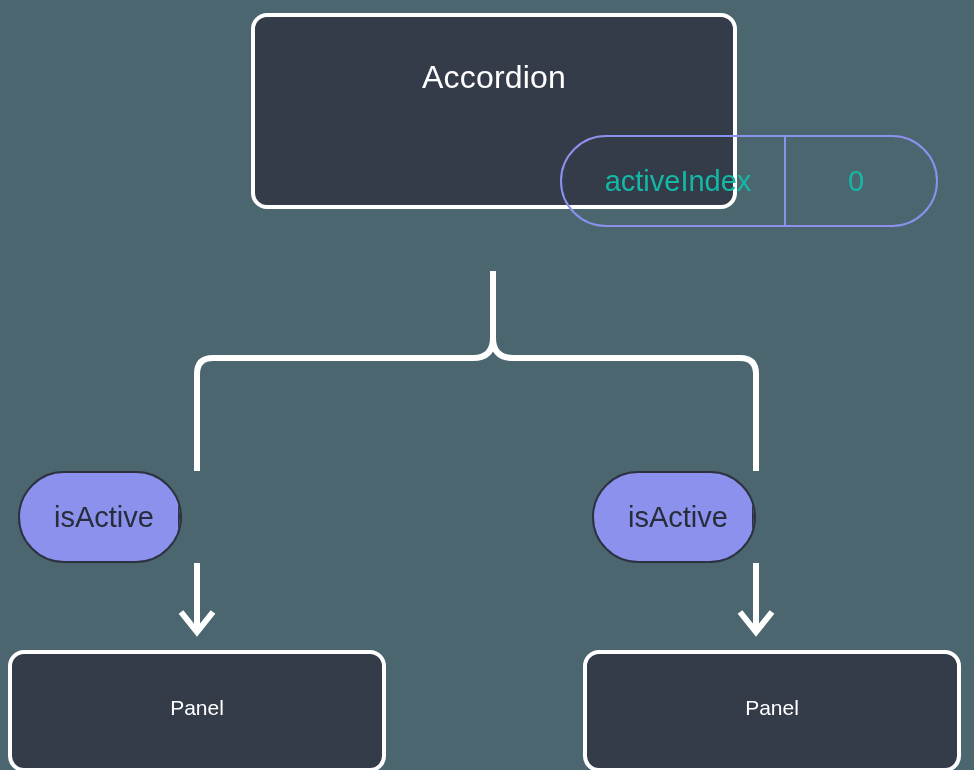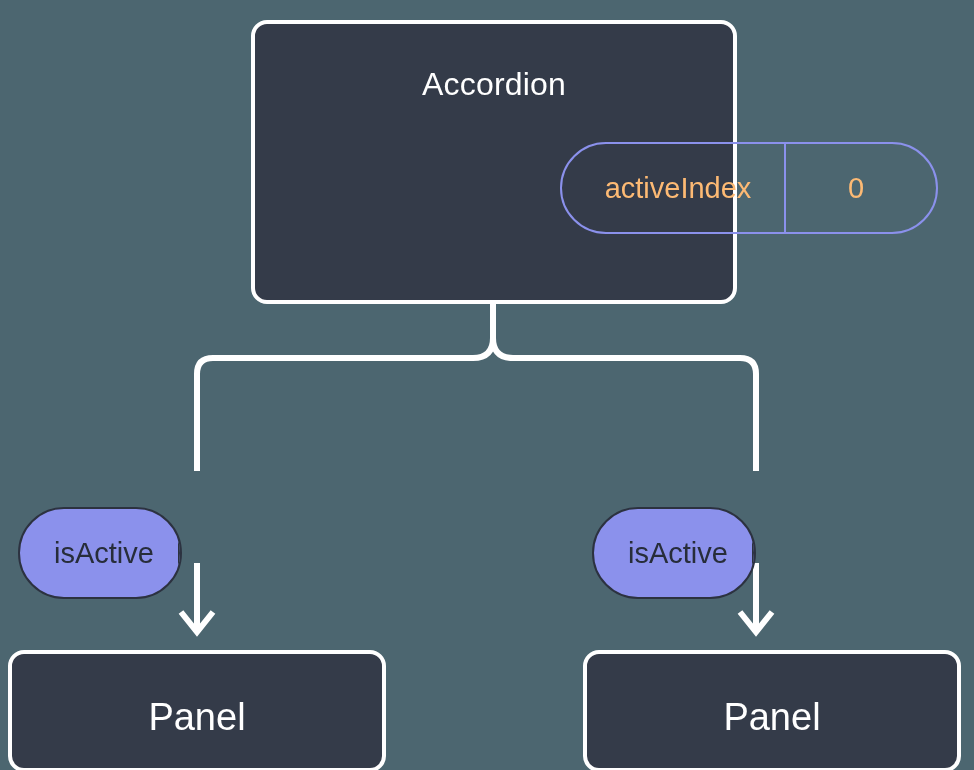--- a/index.html
+++ b/index.html
@@ -31,23 +31,23 @@
   
   .card {
     position: absolute;
     box-sizing: border-box;
     background: #343b49;
     border: 4px solid #ffffff;
     border-radius: 16px;
   }
   #root-card {
     left: 251px;
-    top: 20px;
+    top: 13px;
     width: 486px;
-    height: 284px;
+    height: 196px;
   }
   .card-title {
     position: absolute;
     left: 0;
     right: 0;
     top: 42px;
     text-align: center;
     color: #ffffff;
     font-size: 32px;
     letter-spacing: 0.2px;
@@ -59,21 +59,21 @@
   }
   #panel-left  { left: 8px;   top: 650px; }
   #panel-right { left: 583px; top: 650px; }
   .panel-label {
     position: absolute;
     left: 0;
     right: 0;
     top: 42px;
     text-align: center;
     color: #ffffff;
-    font-size: 38px;
+    font-size: 21px;
   }
 
   
   .pill {
     position: absolute;
     box-sizing: border-box;
     display: flex;
     align-items: stretch;
     height: 92px;
     border-radius: 46px;
@@ -87,38 +87,37 @@
     white-space: nowrap;
   }
   .pill .seg-key { padding: 0 24px 0 34px; }
   .pill .seg-val { padding: 0 34px 0 24px; }
 
   
   .pill-outline {
     background: transparent;
     border: 2px solid #8b91ec;
   }
-  .pill-outline .seg { color: #fdba74; }
+  .pill-outline .seg { color: #14b8a6; }
   .pill-outline .divider {
     width: 2px;
     background: #8b91ec;
   }
   #pill-active-index {
     left: 305px;
     top: 118px;
     width: 378px;
   }
   #pill-active-index .seg-key { flex: 1 1 auto; justify-content: center; }
   #pill-active-index .seg-val { flex: 0 0 92px; }
 
   
   .pill-filled {
     background: #8b91ec;
     border: 2px solid #2c3240;
-    margin-top: 36px;
   }
   .pill-filled .seg { color: #272d3a; }
   .pill-filled .divider {
     width: 2px;
     background: #2c3240;
   }
   #pill-is-active-true  { left: 18px;  top: 471px; }
   #pill-is-active-false { left: 592px; top: 471px; }
 </style>
 </head>

